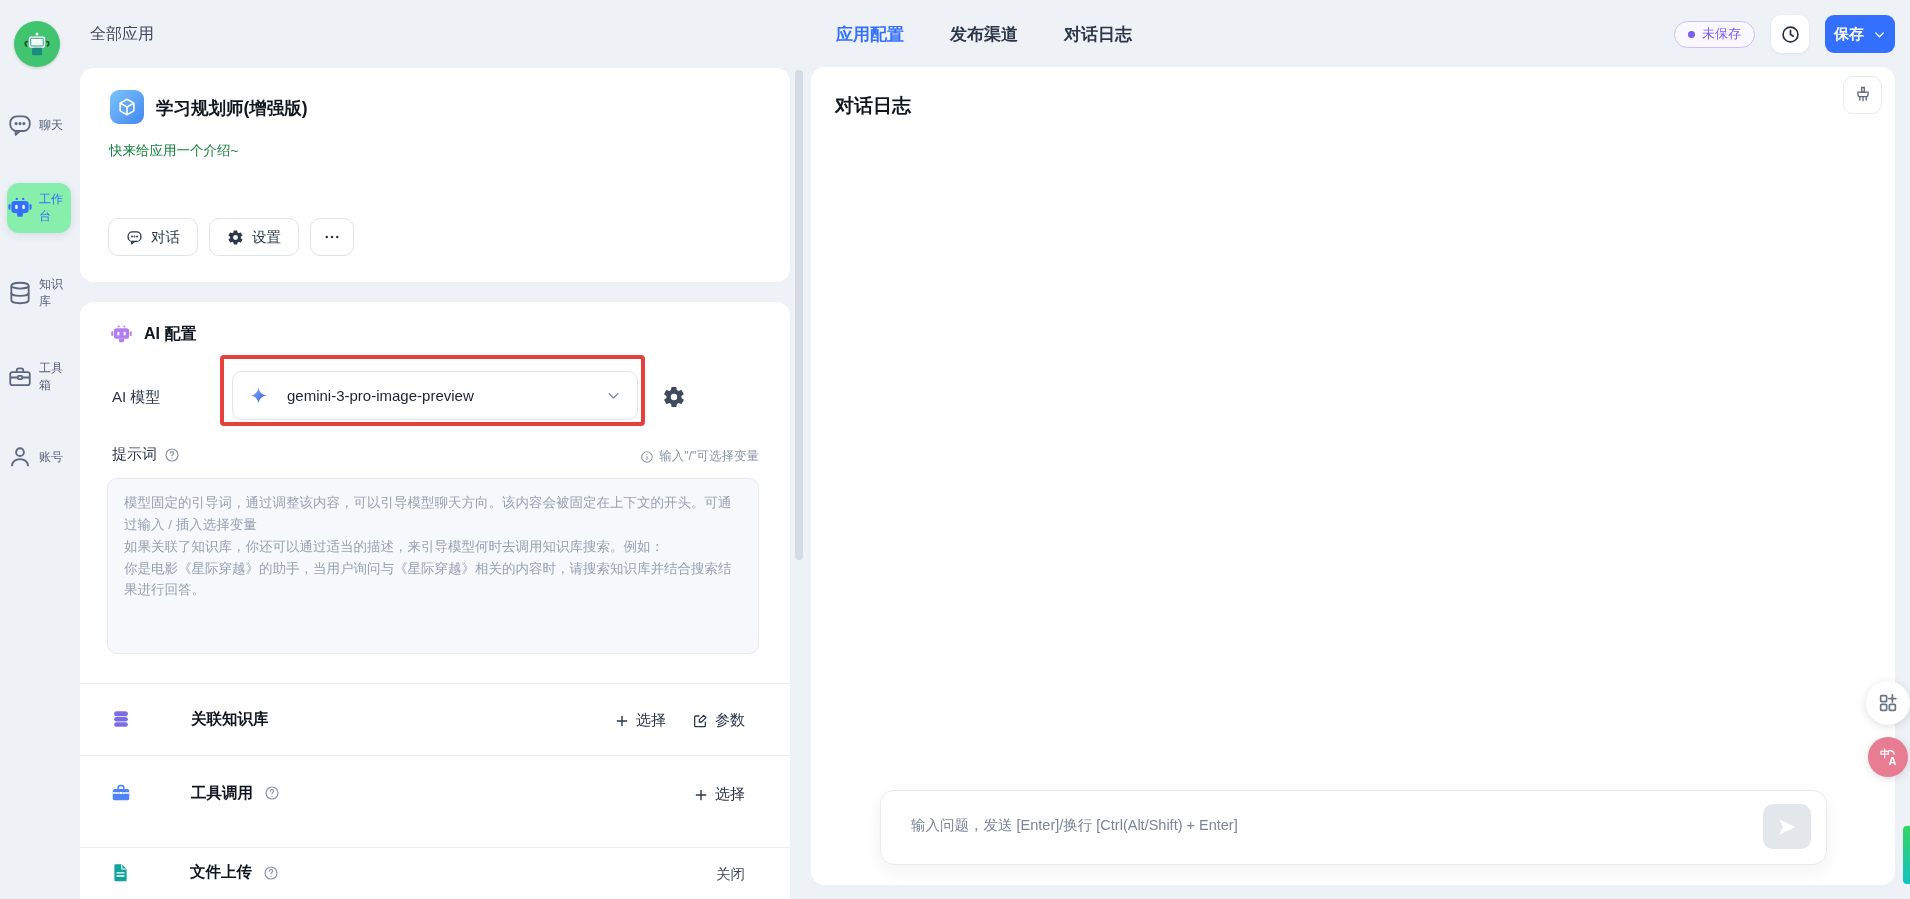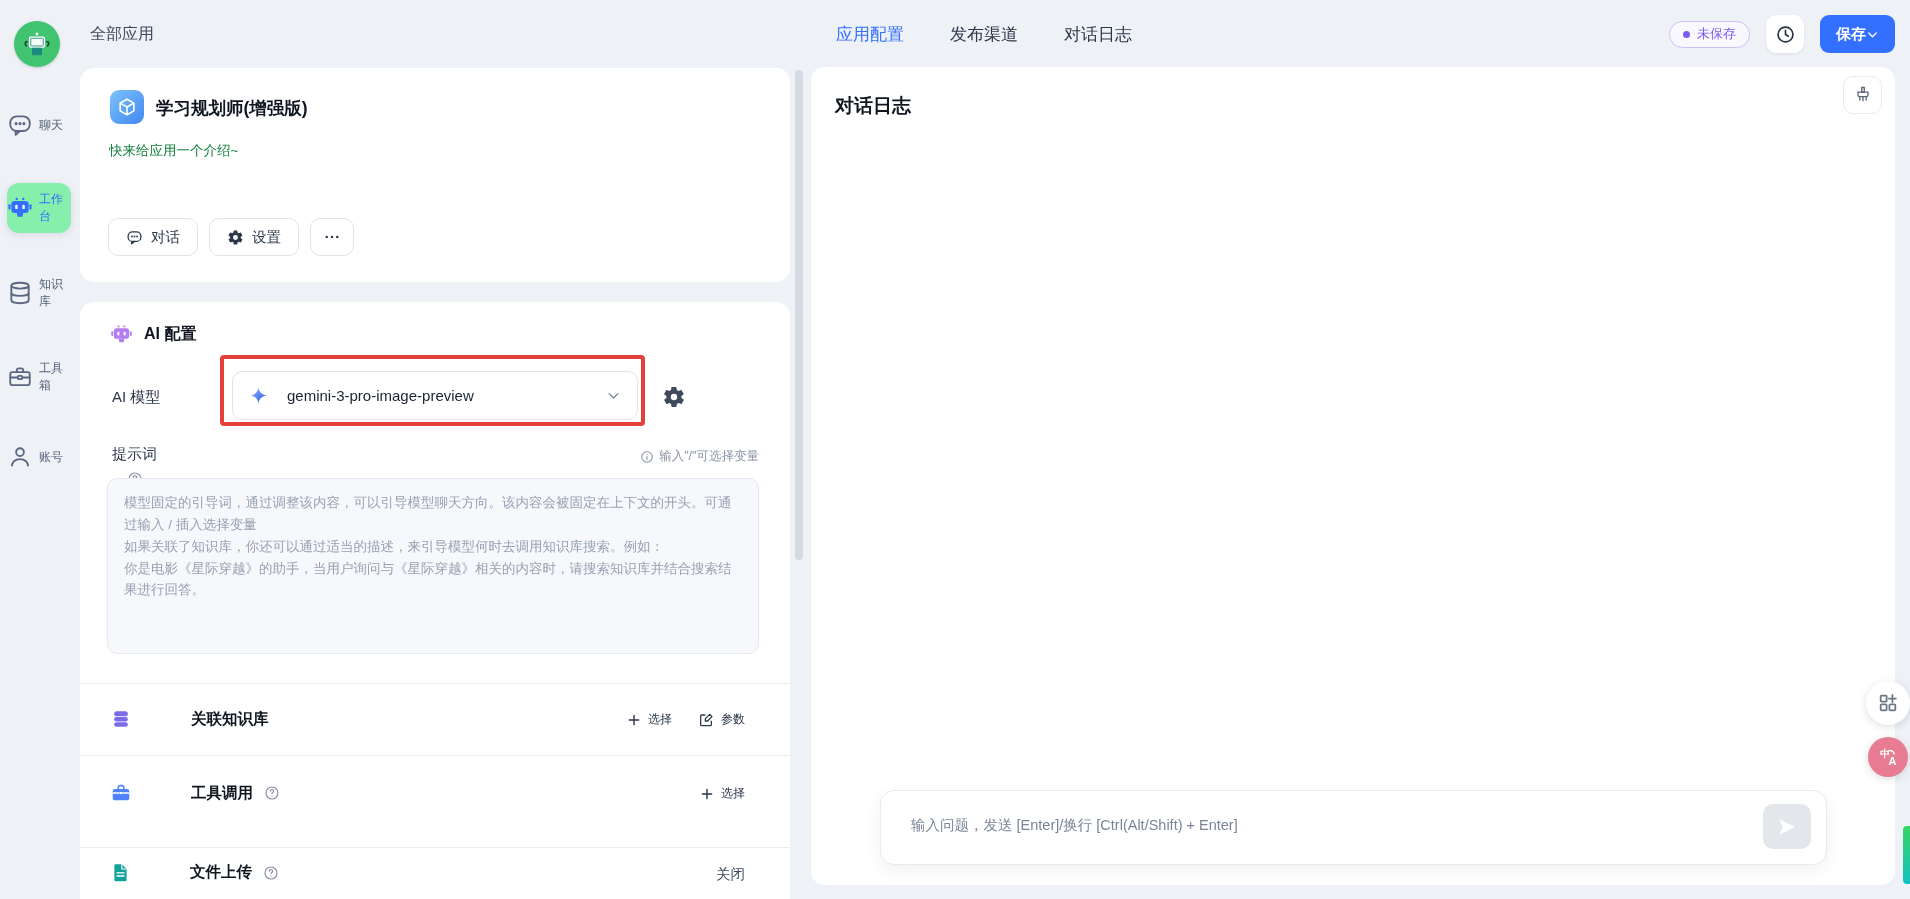--- a/index.html
+++ b/index.html
@@ -32,37 +32,37 @@
   }
   .side-item.active .ic { color:#3370ff; }
 
   
   .topbar { position:absolute; left:78px; top:0; width:1832px; height:68px; }
   .back-apps {
     position:absolute; left:12px; top:0; height:68px; display:flex; align-items:center;
     font-size:16px; color:#3f4a5c; cursor:pointer;
   }
   .tabs { position:absolute; left:758px; top:0; height:68px; display:flex; gap:46px; align-items:center; }
-  .tab { font-size:17px; font-weight:400; color:#2b3648; cursor:pointer; }
+  .tab { font-size:17px; font-weight:700; color:#2b3648; cursor:pointer; }
   .tab.active { color:#3370ff; }
   .top-right { position:absolute; right:15px; top:15px; display:flex; align-items:center; gap:16px; }
   .unsaved-badge {
     display:flex; align-items:center; gap:7px; height:27px; padding:0 13px;
     border:1px solid #cdbff5; background:#faf8ff; color:#7a5cf0;
     border-radius:14px; font-size:13px;
   }
   .unsaved-dot { width:7px; height:7px; border-radius:50%; background:#7a5cf0; }
   .icon-btn-white {
     width:38px; height:38px; background:#fff; border-radius:10px; border:1px solid #fff;
     display:flex; align-items:center; justify-content:center; cursor:pointer;
     box-shadow:0 1px 3px rgba(25,35,60,.08); color:#26303e;
   }
   .save-btn {
-    height:38px; padding:0 16px; background:#3370ff; color:#fff; border:none; border-radius:9px;
-    font-size:15px; font-weight:700; display:flex; align-items:center; cursor:pointer;
+    height:38px; padding:0 9px; background:#3370ff; color:#fff; border:none; border-radius:9px;
+    font-size:15px; font-weight:700; display:flex; align-items:center; gap:9px; cursor:pointer;
     font-family:inherit;
   }
 
   
   .app-card {
     position:absolute; left:80px; top:68px; width:710px; height:214px;
     background:#fff; border-radius:14px;padding-left:36px;
   }
   .app-icon {
     position:absolute; left:30px; top:22px; width:34px; height:34px; border-radius:9px;
@@ -91,40 +91,40 @@
     border:4px solid #e5413c; border-radius:4px;
   }
   .model-select {
     position:absolute; left:152px; top:69px; width:406px; height:49px;
     background:#fff; border:1px solid #dfe3ec; border-radius:10px;
     display:flex; align-items:center; padding:0 16px; cursor:pointer;
   }
   .model-name { margin-left:19px; font-size:15px; color:#1b2432; }
   .model-chevron { margin-left:auto; color:#7a8599; }
   .model-gear { position:absolute; left:582px; top:83px; color:#3f4a5c; cursor:pointer; }
-  .prompt-row { position:absolute; left:32px; top:143px; display:flex; align-items:center; gap:7px;flex-direction:column; }
+  .prompt-row { position:absolute; left:32px; top:143px; display:flex; align-items:center; gap:7px; }
   .prompt-label { font-size:15px; color:#2b3648; }
   .help-ic { color:#8a94a6; cursor:pointer; }
   .prompt-hint {
     position:absolute; right:31px; top:146px; display:flex; align-items:center; gap:5px;
     font-size:12.5px; color:#8a94a6;
   }
   .prompt-box {
     position:absolute; left:27px; top:176px; width:652px; height:176px;
     background:#f7f8fb; border:1px solid #e6e9f2; border-radius:10px;
     padding:13px 16px; font-size:13.5px; line-height:1.62; color:#2b3648;
     resize:none; font-family:inherit; outline:none;
   }
   .prompt-box::placeholder { color:#98a1b3; }
   .divider { position:absolute; left:0; width:710px; height:1px; background:#e9ecf2; }
   .cfg-row-title { position:absolute; left:30px; display:flex; align-items:center; gap:11px; }
   .row-title { font-size:15.5px; font-weight:700; color:#10161f;margin-left:48px; }
   .row-actions { position:absolute; right:45px; display:flex; align-items:center; gap:26px; }
   .mini-btn {
-    display:flex; align-items:center; gap:7px; font-size:12px; font-weight:500;
+    display:flex; align-items:center; gap:7px; font-size:15px; font-weight:500;
     color:#2b3648; cursor:pointer; background:none; border:none; font-family:inherit;
   }
   .plain-action { font-size:14.5px; color:#3f4a5c; cursor:pointer; }
 
   
   .lscroll-thumb { position:absolute; left:795px; top:70px; width:8px; height:490px; background:#d6dae3; border-radius:4px; }
 
   
   .debug-panel {
     position:absolute; left:811px; top:67px; width:1084px; height:818px;

